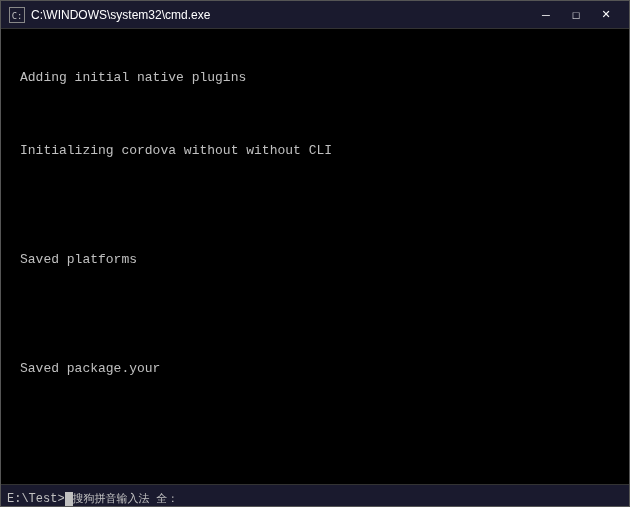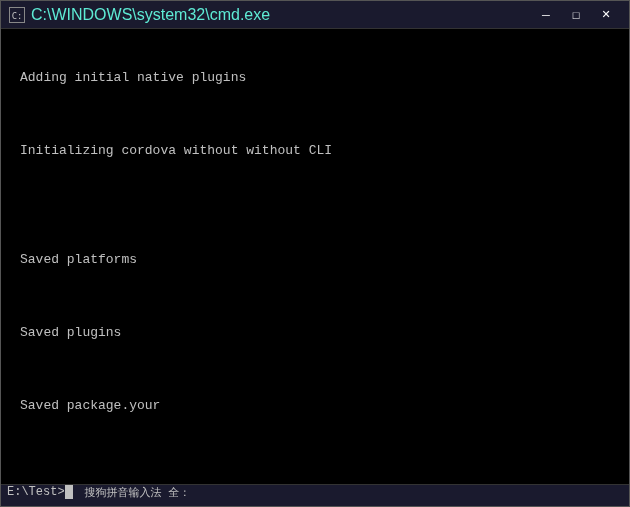--- a/index.html
+++ b/index.html
@@ -50,22 +50,22 @@
       align-items: center;
       justify-content: center;
     }
 
     .title-bar-icon svg {
       width: 14px;
       height: 14px;
     }
 
     .title-bar-title {
-      color: #5eead4;
-      font-size: 16px;
+      color: #ffffff;
+      font-size: 12px;
       font-family: 'Segoe UI', Arial, sans-serif;
     }
 
     .title-bar-controls {
       display: flex;
       gap: 0;
     }
 
     .title-bar-btn {
       width: 30px;
@@ -105,21 +105,21 @@
     }
 
     .line-white {
       color: #c0c0c0;
     }
 
     .status-bar {
       background: #1a1a2e;
       height: 22px;
       display: flex;
-      align-items: flex-start;
+      align-items: flex-end;
       padding: 0 6px;
       flex-shrink: 0;
       border-top: 1px solid #333;
     }
 
     .status-bar-text {
       color: #c0c0c0;
       font-size: 12px;
       font-family: 'Courier New', Courier, monospace;
     }
@@ -159,21 +159,21 @@
       <button class="title-bar-btn close close-btn">✕</button>
     </div>
   </div>
 
   <div class="console-body">
     <div class="console-output">
       <span class="line line-white">Adding initial native plugins</span><br>
       <span class="line line-white">Initializing cordova without without CLI</span><br>
       <br>
       <span class="line line-white">Saved platforms</span><br>
-      <span class="line line-white">Saved plugins</span><br>
+      <br>
       <span class="line line-white">Saved package.your</span><br>
       <br>
       <br>
       <br>
       <br>
       <br>
       <br>
       <br>
       <br>
       <br>
@@ -186,15 +186,15 @@
       <br>
       <br>
       <br>
       <br>
     </div>
   </div>
 
   <div class="status-bar">
     <span class="status-bar-text">E:\Test&gt;</span>
       <span class="cursor"></span>
-    <span class="status-bar-text" style="margin-left: 12px; font-size: 11px;">搜狗拼音输入法 全：</span>
+    <span class="status-bar-text" style="margin-left: 0; font-size: 11px;">搜狗拼音输入法 全：</span>
   </div>
 </div>
 
 </body></html>

